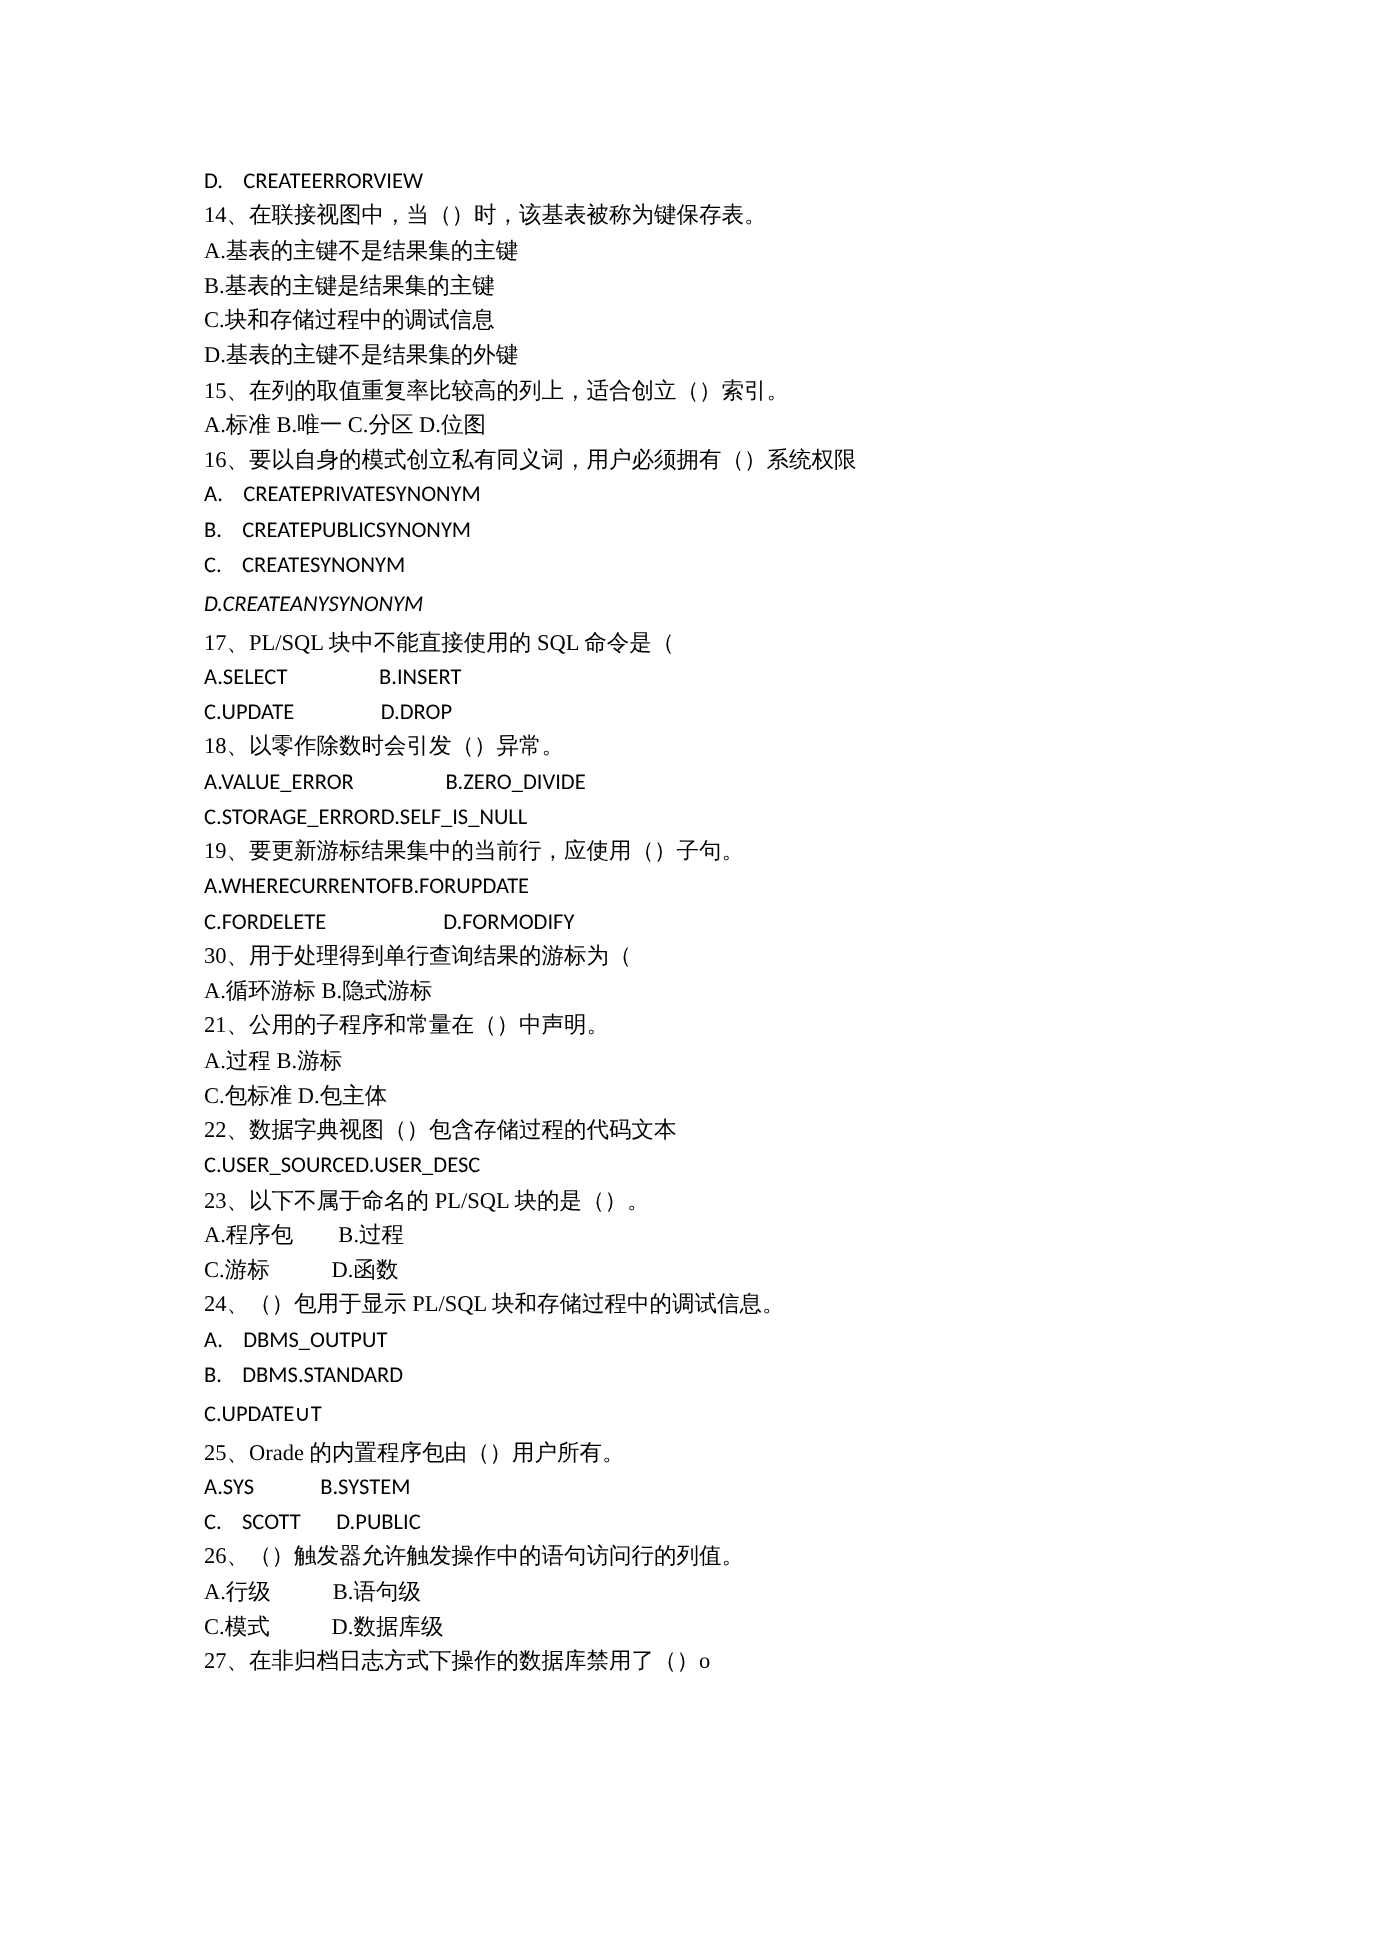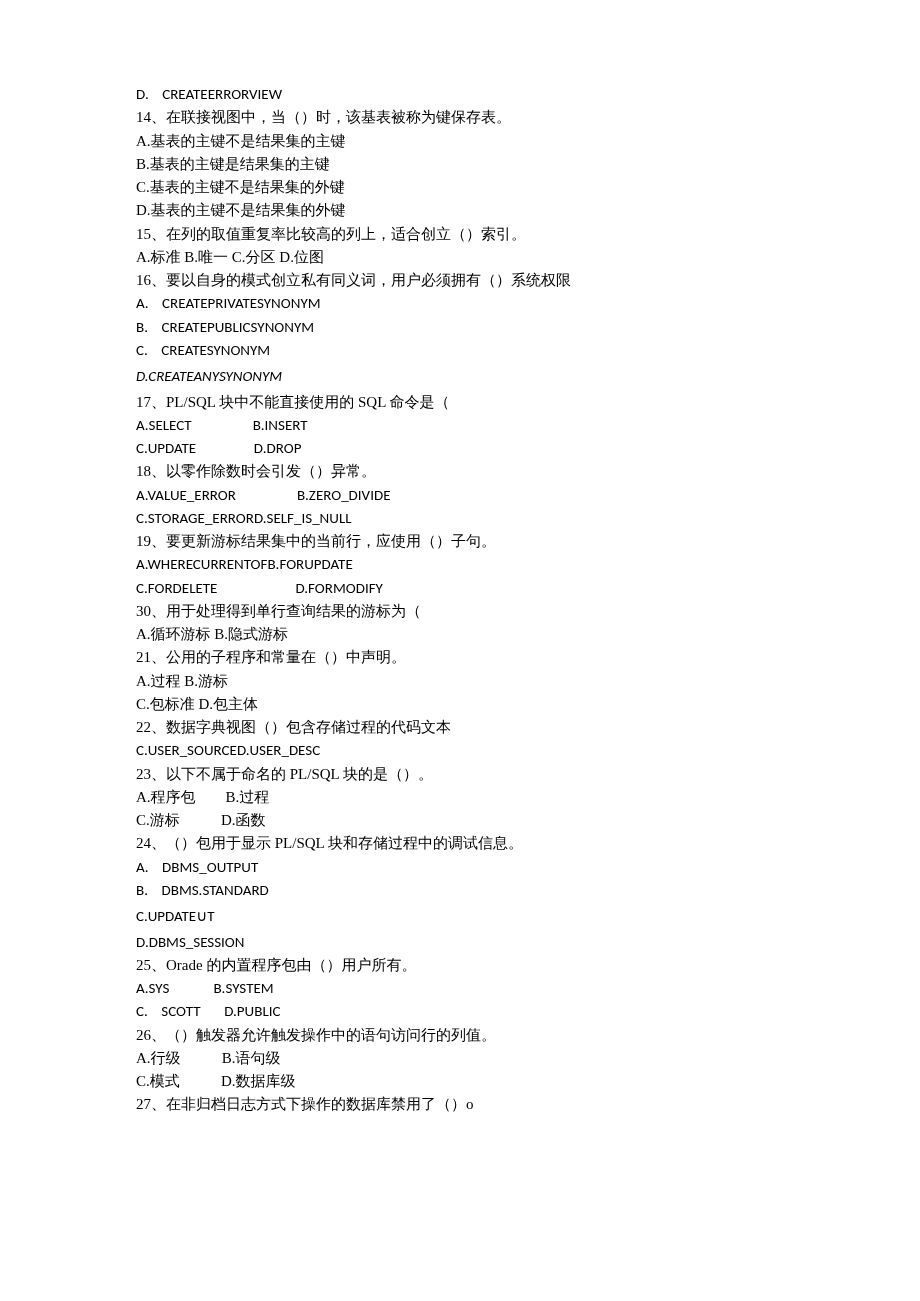--- a/index.html
+++ b/index.html
@@ -9,39 +9,39 @@
   }
   body {
     width: 920px;
     min-height: 1301px;
     font-family: "SimSun", "Songti SC", serif;
     font-size: 15px;
     color: #000000;
     line-height: 1.55;
   }
   .page {
-    padding: 83px 136px 60px 136px;
+    padding: 110px 136px 60px 136px;
   }
   .line {
     white-space: pre;
   }
   .latin {
     font-family: "Calibri", Arial, sans-serif;
   }
 </style>
 </head>
 <body>
 
 <div class="page">
   <div id="content">
       <div class="line latin">D.    CREATEERRORVIEW</div>
       <div class="line">14、在联接视图中，当（）时，该基表被称为键保存表。</div>
       <div class="line">A.基表的主键不是结果集的主键</div>
       <div class="line">B.基表的主键是结果集的主键</div>
-      <div class="line">C.基表的主键不是结果集的外键</div>
+      <div class="line">C.块和存储过程中的调试信息</div>
       <div class="line">D.基表的主键不是结果集的外键</div>
       <div class="line">15、在列的取值重复率比较高的列上，适合创立（）索引。</div>
       <div class="line">A.标准 B.唯一 C.分区 D.位图</div>
       <div class="line">16、要以自身的模式创立私有同义词，用户必须拥有（）系统权限</div>
       <div class="line latin">A.    CREATEPRIVATESYNONYM</div>
       <div class="line latin">B.    CREATEPUBLICSYNONYM</div>
       <div class="line latin">C.    CREATESYNONYM</div>
       <div class="line latin" style="line-height: 1.9; font-style: italic;">D.CREATEANYSYNONYM</div>
       <div class="line">17、PL/SQL 块中不能直接使用的 SQL 命令是（</div>
       <div class="line latin">A.SELECT                  B.INSERT</div>
@@ -59,21 +59,20 @@
       <div class="line">C.包标准 D.包主体</div>
       <div class="line">22、数据字典视图（）包含存储过程的代码文本</div>
       <div class="line latin">C.USER_SOURCED.USER_DESC</div>
       <div class="line">23、以下不属于命名的 PL/SQL 块的是（）。</div>
       <div class="line">A.程序包        B.过程</div>
       <div class="line">C.游标           D.函数</div>
       <div class="line">24、（）包用于显示 PL/SQL 块和存储过程中的调试信息。</div>
       <div class="line latin">A.    DBMS_OUTPUT</div>
       <div class="line latin">B.    DBMS.STANDARD</div>
       <div class="line latin" style="line-height: 1.9;">C.UPDATE∪T</div>
-      <div class="line latin">D.DBMS_SESSION</div>
       <div class="line">25、Orade 的内置程序包由（）用户所有。</div>
       <div class="line latin">A.SYS             B.SYSTEM</div>
       <div class="line latin">C.    SCOTT       D.PUBLIC</div>
       <div class="line">26、（）触发器允许触发操作中的语句访问行的列值。</div>
       <div class="line">A.行级           B.语句级</div>
       <div class="line">C.模式           D.数据库级</div>
       <div class="line">27、在非归档日志方式下操作的数据库禁用了（）o</div>
     </div>
 </div>
 

